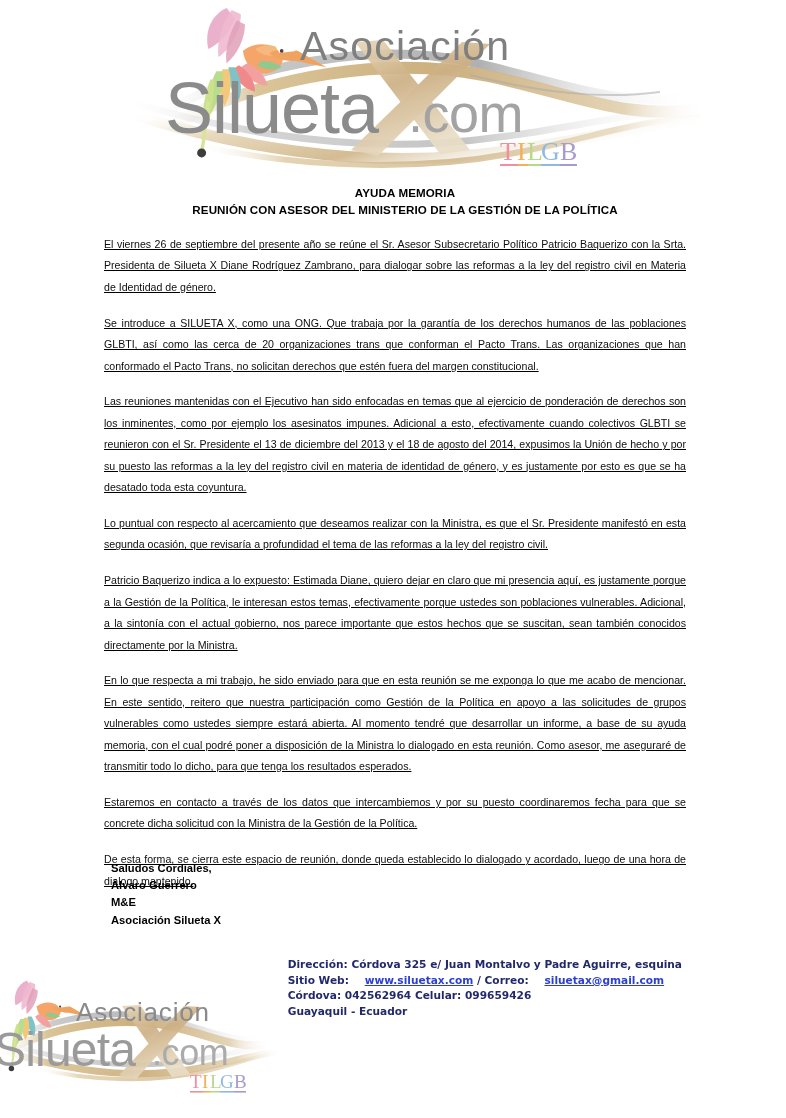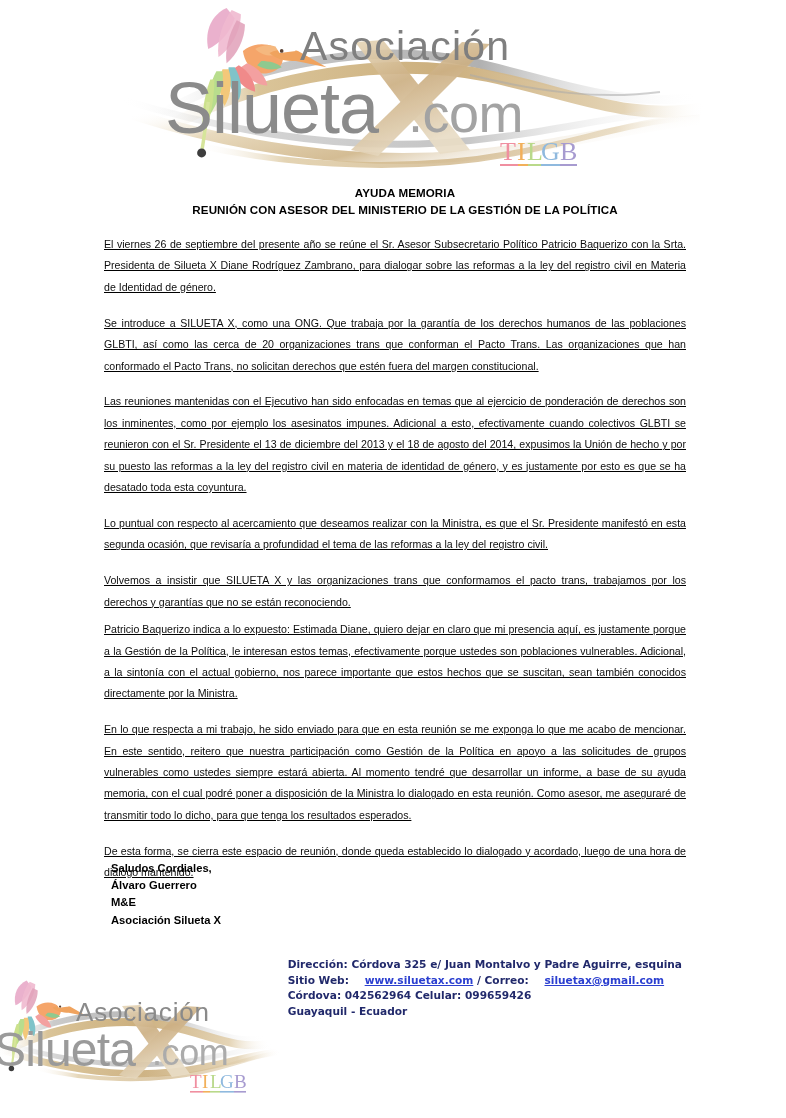--- a/index.html
+++ b/index.html
@@ -207,23 +207,23 @@
 <div class="doc-titles">
   <div class="doc-title-1">AYUDA MEMORIA</div>
   <div class="doc-title-2">REUNIÓN CON ASESOR DEL MINISTERIO DE LA GESTIÓN DE LA POLÍTICA</div>
 </div>
 
 <div class="doc-body">
   <p class="para">El viernes 26 de septiembre del presente año se reúne el Sr. Asesor Subsecretario Político Patricio Baquerizo con la Srta. Presidenta de Silueta X Diane Rodríguez Zambrano, para dialogar sobre las reformas a la ley del registro civil en Materia de Identidad de género.</p>
   <p class="para">Se introduce a SILUETA X, como una ONG. Que trabaja por la garantía de los derechos humanos  de las poblaciones GLBTI, así como las cerca de 20 organizaciones trans que conforman el Pacto Trans. Las organizaciones que han conformado el Pacto Trans, no solicitan derechos que estén fuera del margen constitucional.</p>
   <p class="para">Las reuniones mantenidas con el Ejecutivo han sido enfocadas en temas que al ejercicio de ponderación de derechos son los inminentes, como por ejemplo los asesinatos impunes. Adicional a esto, efectivamente cuando colectivos GLBTI se reunieron con el Sr. Presidente el 13 de diciembre del 2013 y el 18 de agosto del 2014, expusimos la Unión de hecho y por su puesto las reformas a la ley del registro civil en materia de identidad de género, y es justamente por esto es que se ha desatado toda esta coyuntura.</p>
   <p class="para">Lo puntual con respecto al acercamiento que deseamos realizar con la Ministra, es que el Sr. Presidente manifestó en esta segunda ocasión, que revisaría a profundidad el tema de las reformas a la ley del registro civil.</p>
-  <p class="para tight">Volvemos a insistir que SILUETA X y las organizaciones trans que conformamos el pacto trans, trabajamos por los derechos y garantías que no se están reconociendo.</p>
   <p class="para">Patricio Baquerizo indica a lo expuesto: Estimada Diane, quiero dejar en claro que mi presencia aquí, es justamente porque a la Gestión de la Política, le interesan estos temas, efectivamente porque ustedes son poblaciones vulnerables. Adicional, a la sintonía con el actual gobierno, nos parece importante que estos hechos que se suscitan, sean también conocidos directamente por la Ministra.</p>
   <p class="para">En lo que respecta a mi trabajo, he sido enviado para que en esta reunión se me exponga lo que me acabo de mencionar. En este sentido, reitero que nuestra participación como Gestión de la Política en apoyo a las solicitudes de grupos vulnerables como ustedes siempre estará abierta. Al momento tendré que desarrollar un informe, a base de su ayuda memoria, con el cual podré poner a disposición de la Ministra lo dialogado en esta reunión. Como asesor, me aseguraré de transmitir todo lo dicho, para que tenga los resultados esperados.</p>
+  <p class="para">Estaremos en contacto a través de los datos que intercambiemos y por su puesto coordinaremos fecha para que se concrete dicha solicitud con la Ministra de la Gestión de la Política.</p>
   <p class="para">De esta forma, se cierra este espacio de reunión, donde queda establecido lo dialogado y acordado, luego de una hora de dialogo mantenido.</p>
 </div>
 
 <div class="signature">
   <div class="sig-line">Saludos Cordiales,</div>
   <div class="sig-line">Álvaro Guerrero</div>
   <div class="sig-line">M&amp;E</div>
   <div class="sig-line">Asociación Silueta X</div>
 </div>
 

